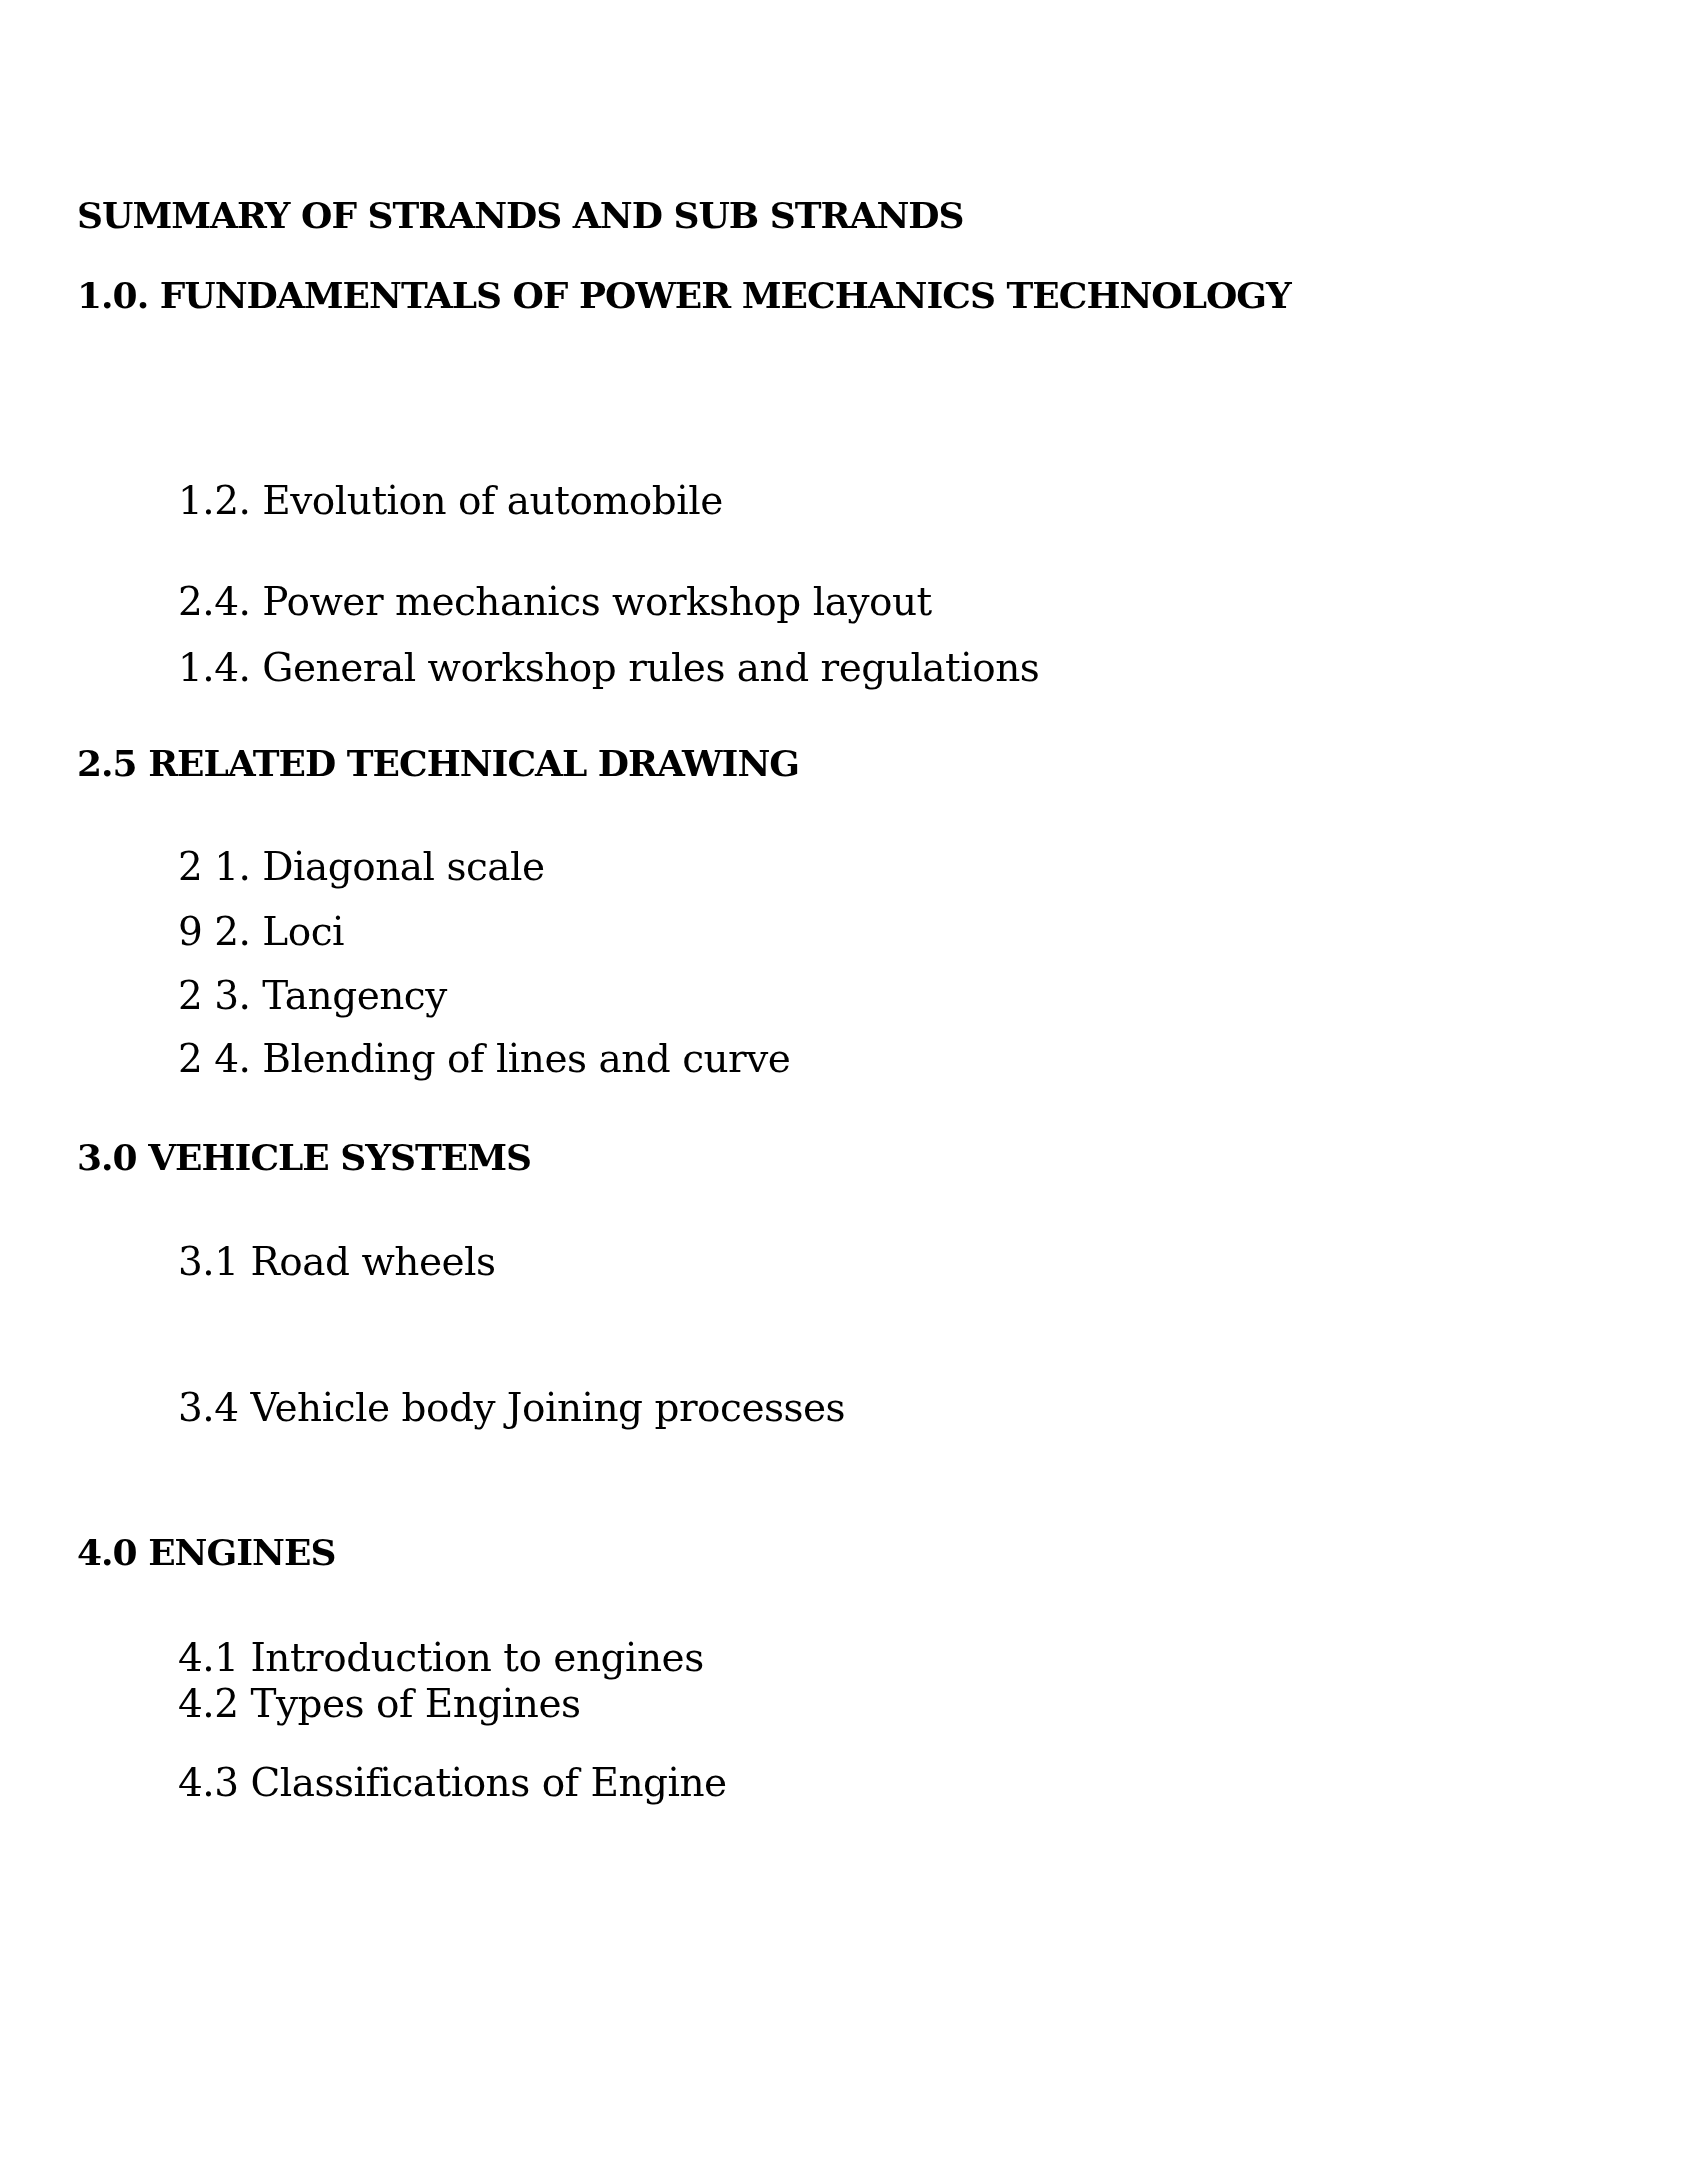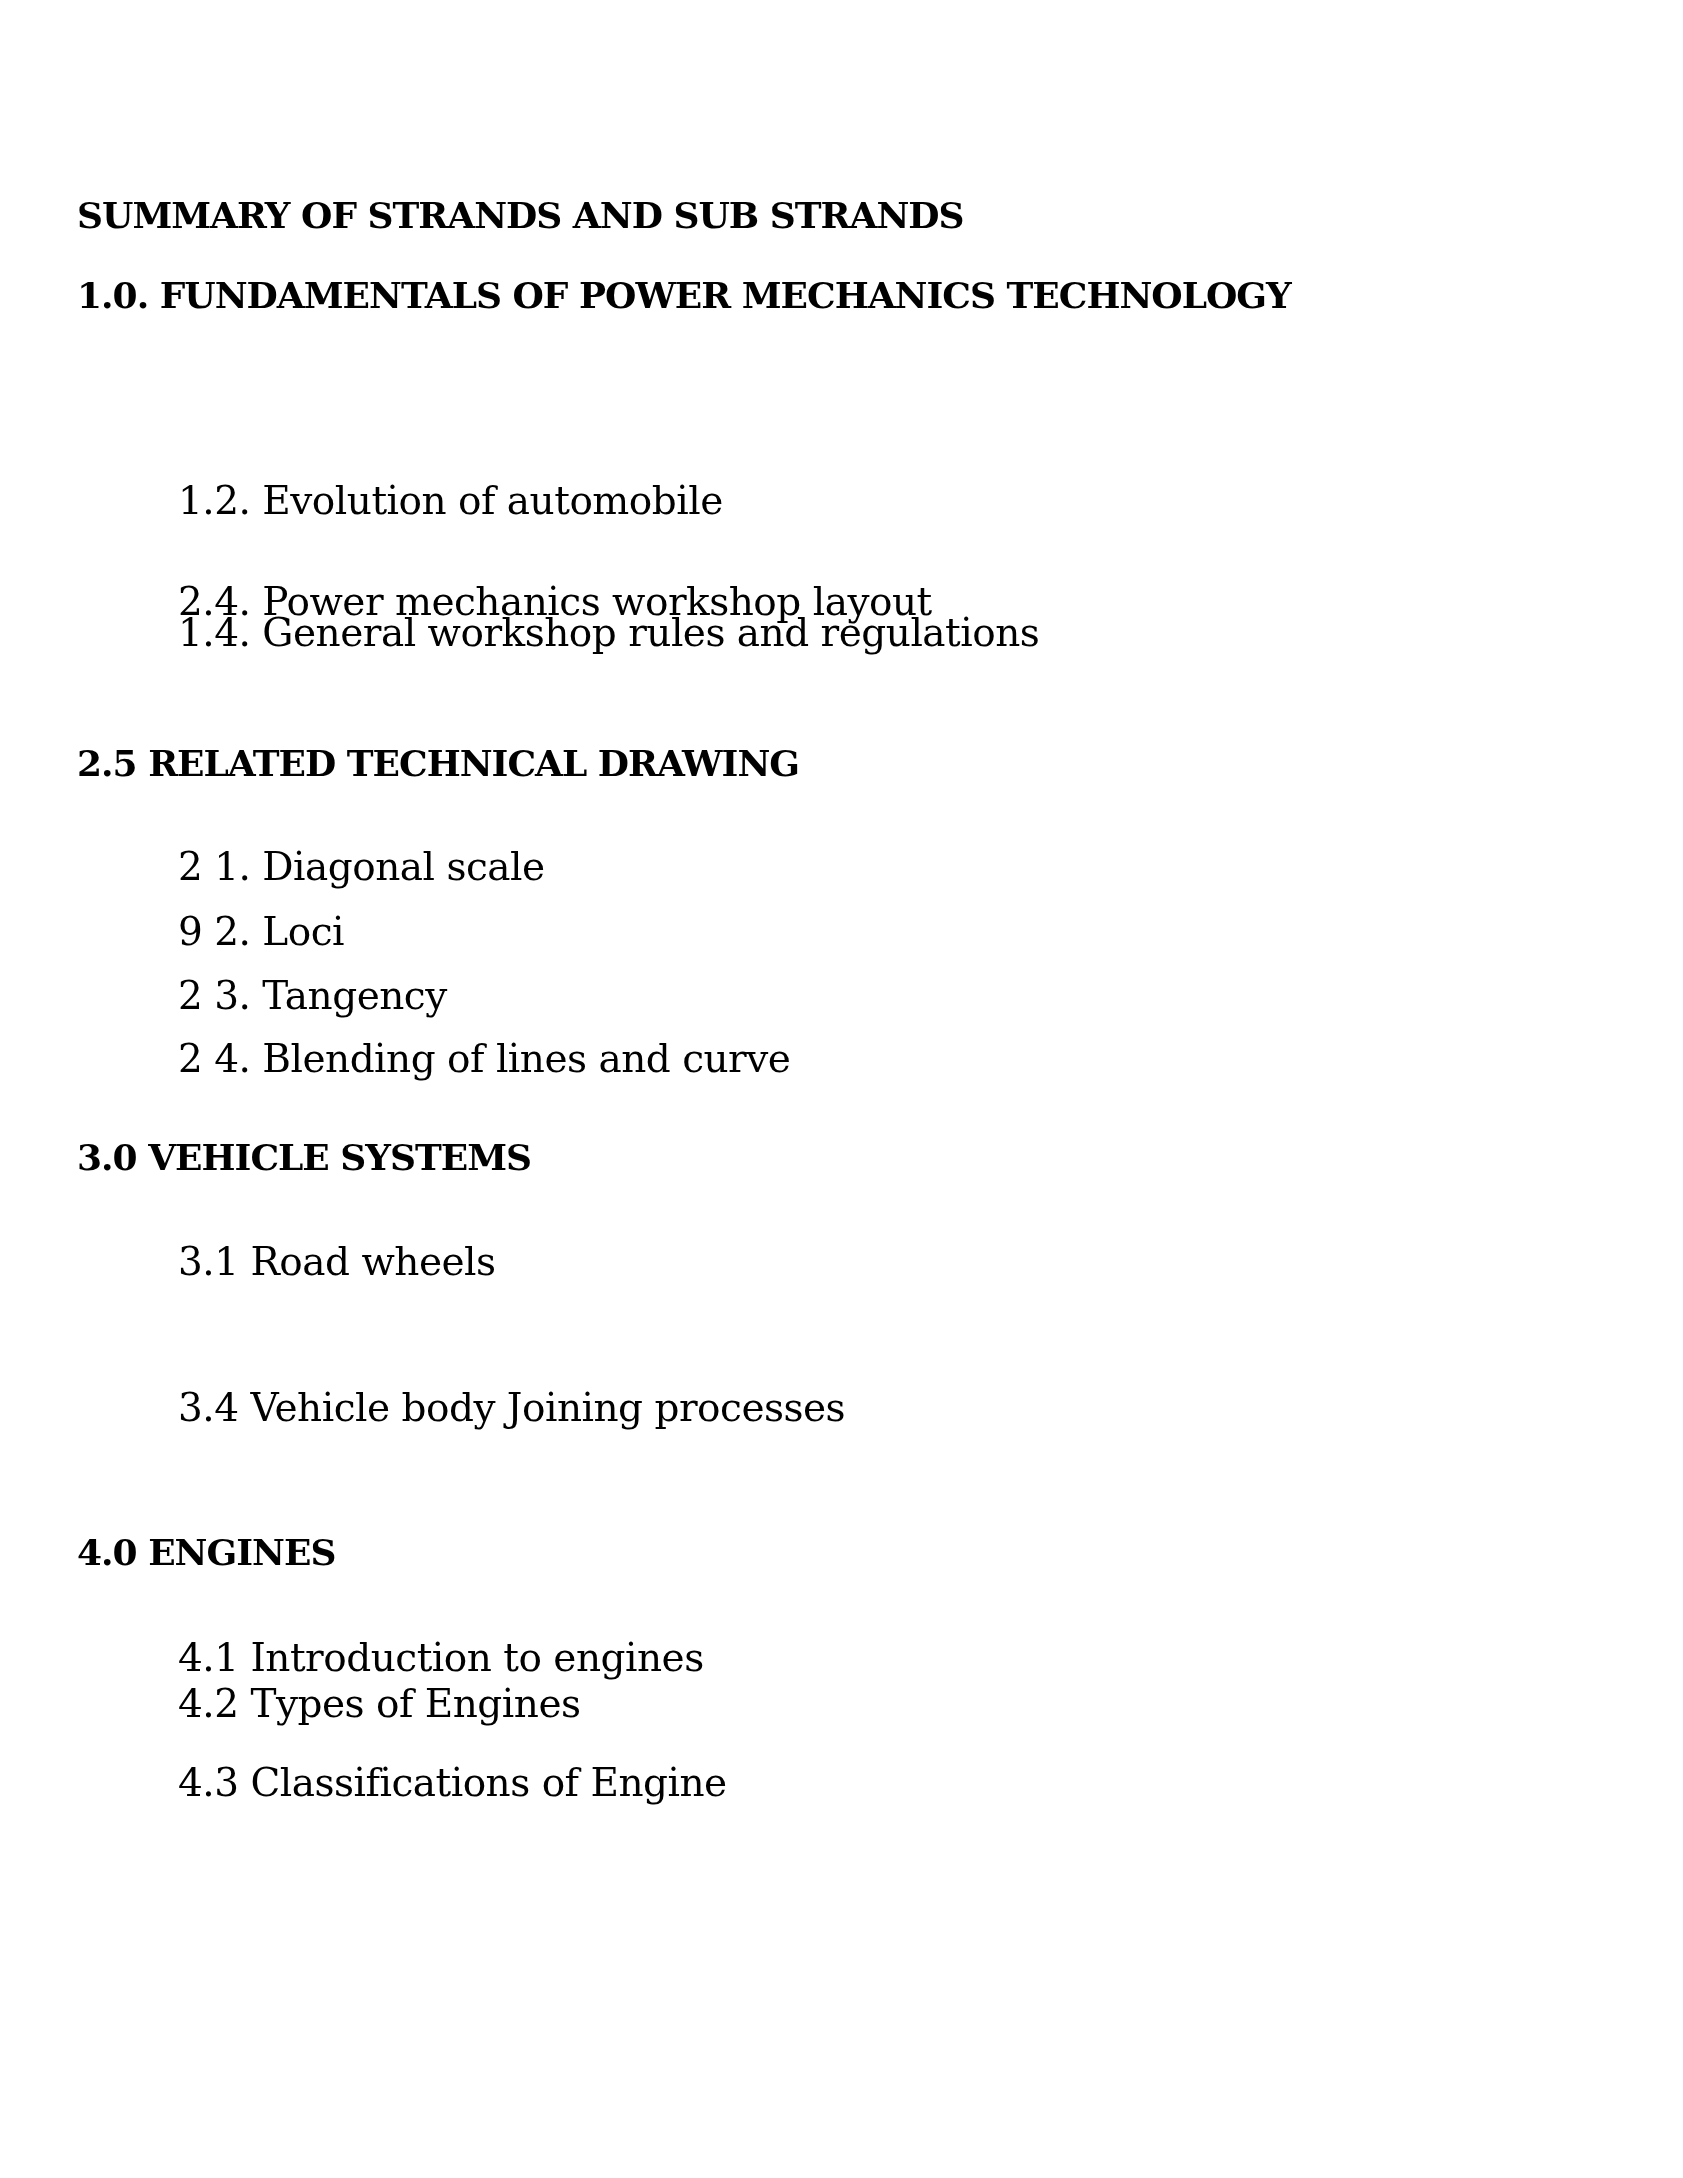--- a/index.html
+++ b/index.html
@@ -40,21 +40,21 @@
 </head>
 <body>
 
 <div class="page">
 
   <div class="line heading" style="top:194px">SUMMARY OF STRANDS AND SUB STRANDS</div>
 
   <div class="line heading" style="top:274px">1.0. FUNDAMENTALS OF POWER MECHANICS TECHNOLOGY</div>
   <div class="line item" style="top:478px">1.2. Evolution of automobile</div>
   <div class="line item" style="top:579px">2.4. Power mechanics workshop layout</div>
-  <div class="line item" style="top:610px">1.4. General workshop rules and regulations</div>
+  <div class="line item" style="top:645px">1.4. General workshop rules and regulations</div>
 
   <div class="line heading" style="top:742px">2.5 RELATED TECHNICAL DRAWING</div>
   <div class="line item" style="top:844px">2 1. Diagonal scale</div>
   <div class="line item" style="top:909px">9 2. Loci</div>
   <div class="line item" style="top:973px">2 3. Tangency</div>
   <div class="line item" style="top:1036px">2 4. Blending of lines and curve</div>
 
   <div class="line heading" style="top:1136px">3.0 VEHICLE SYSTEMS</div>
   <div class="line item" style="top:1239px">3.1 Road wheels</div>
   <div class="line item" style="top:1385px">3.4 Vehicle body Joining processes</div>

